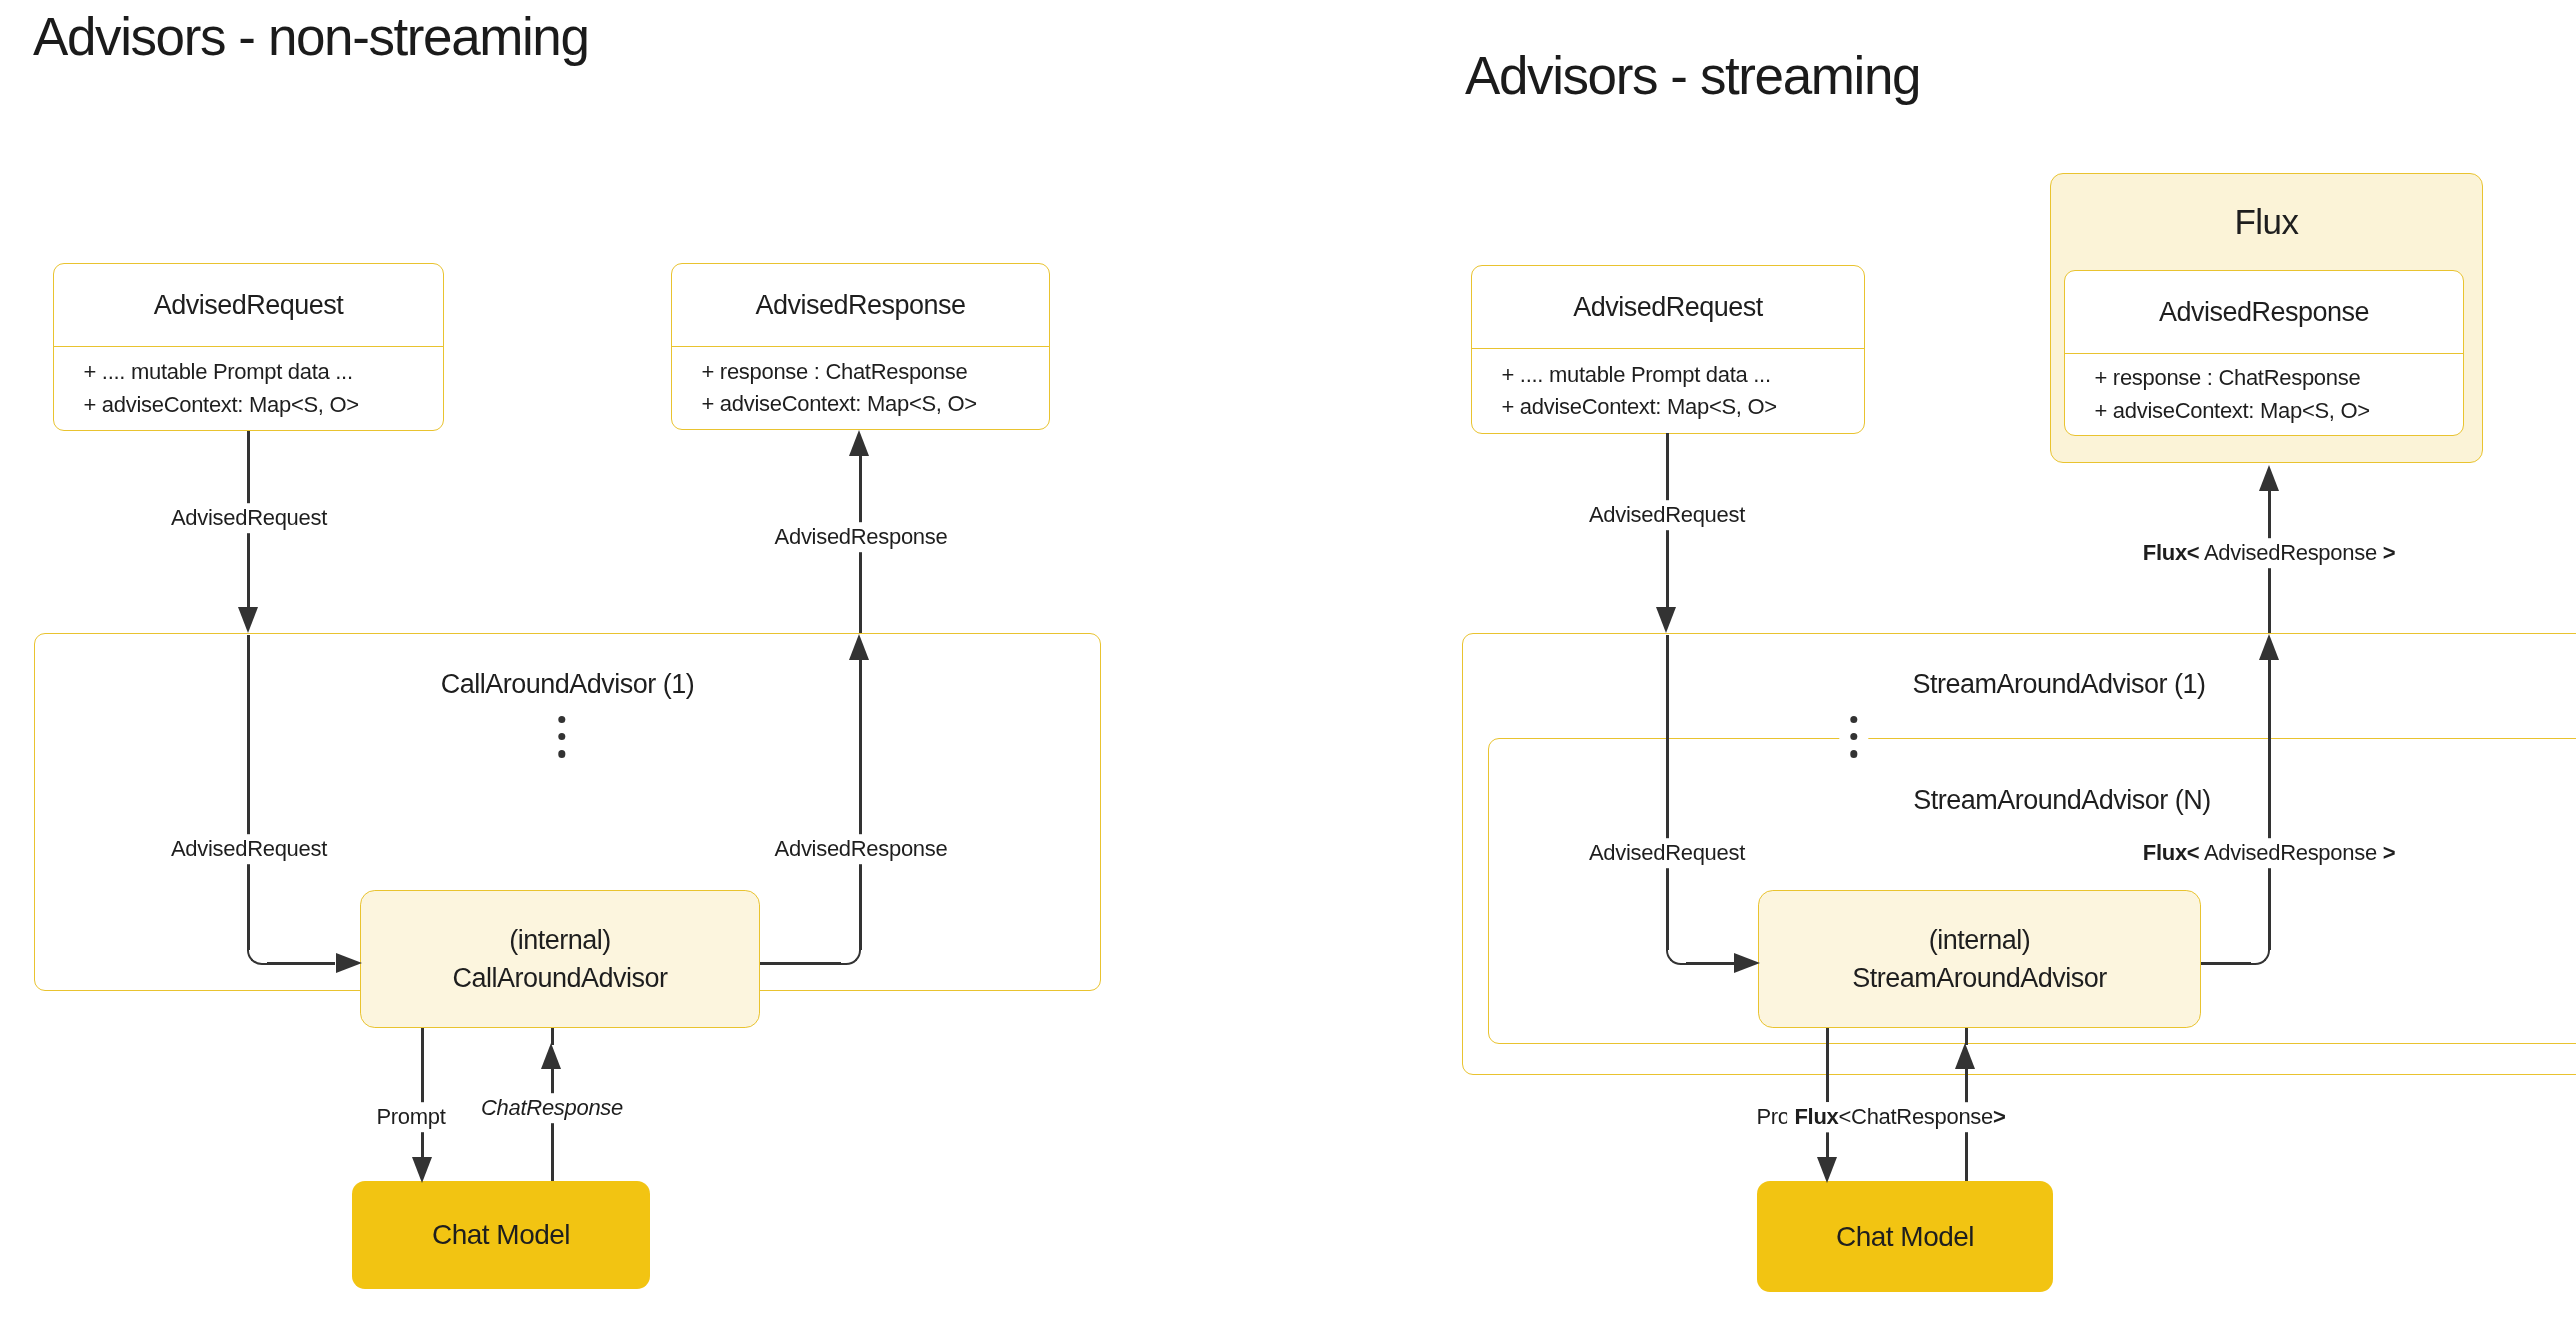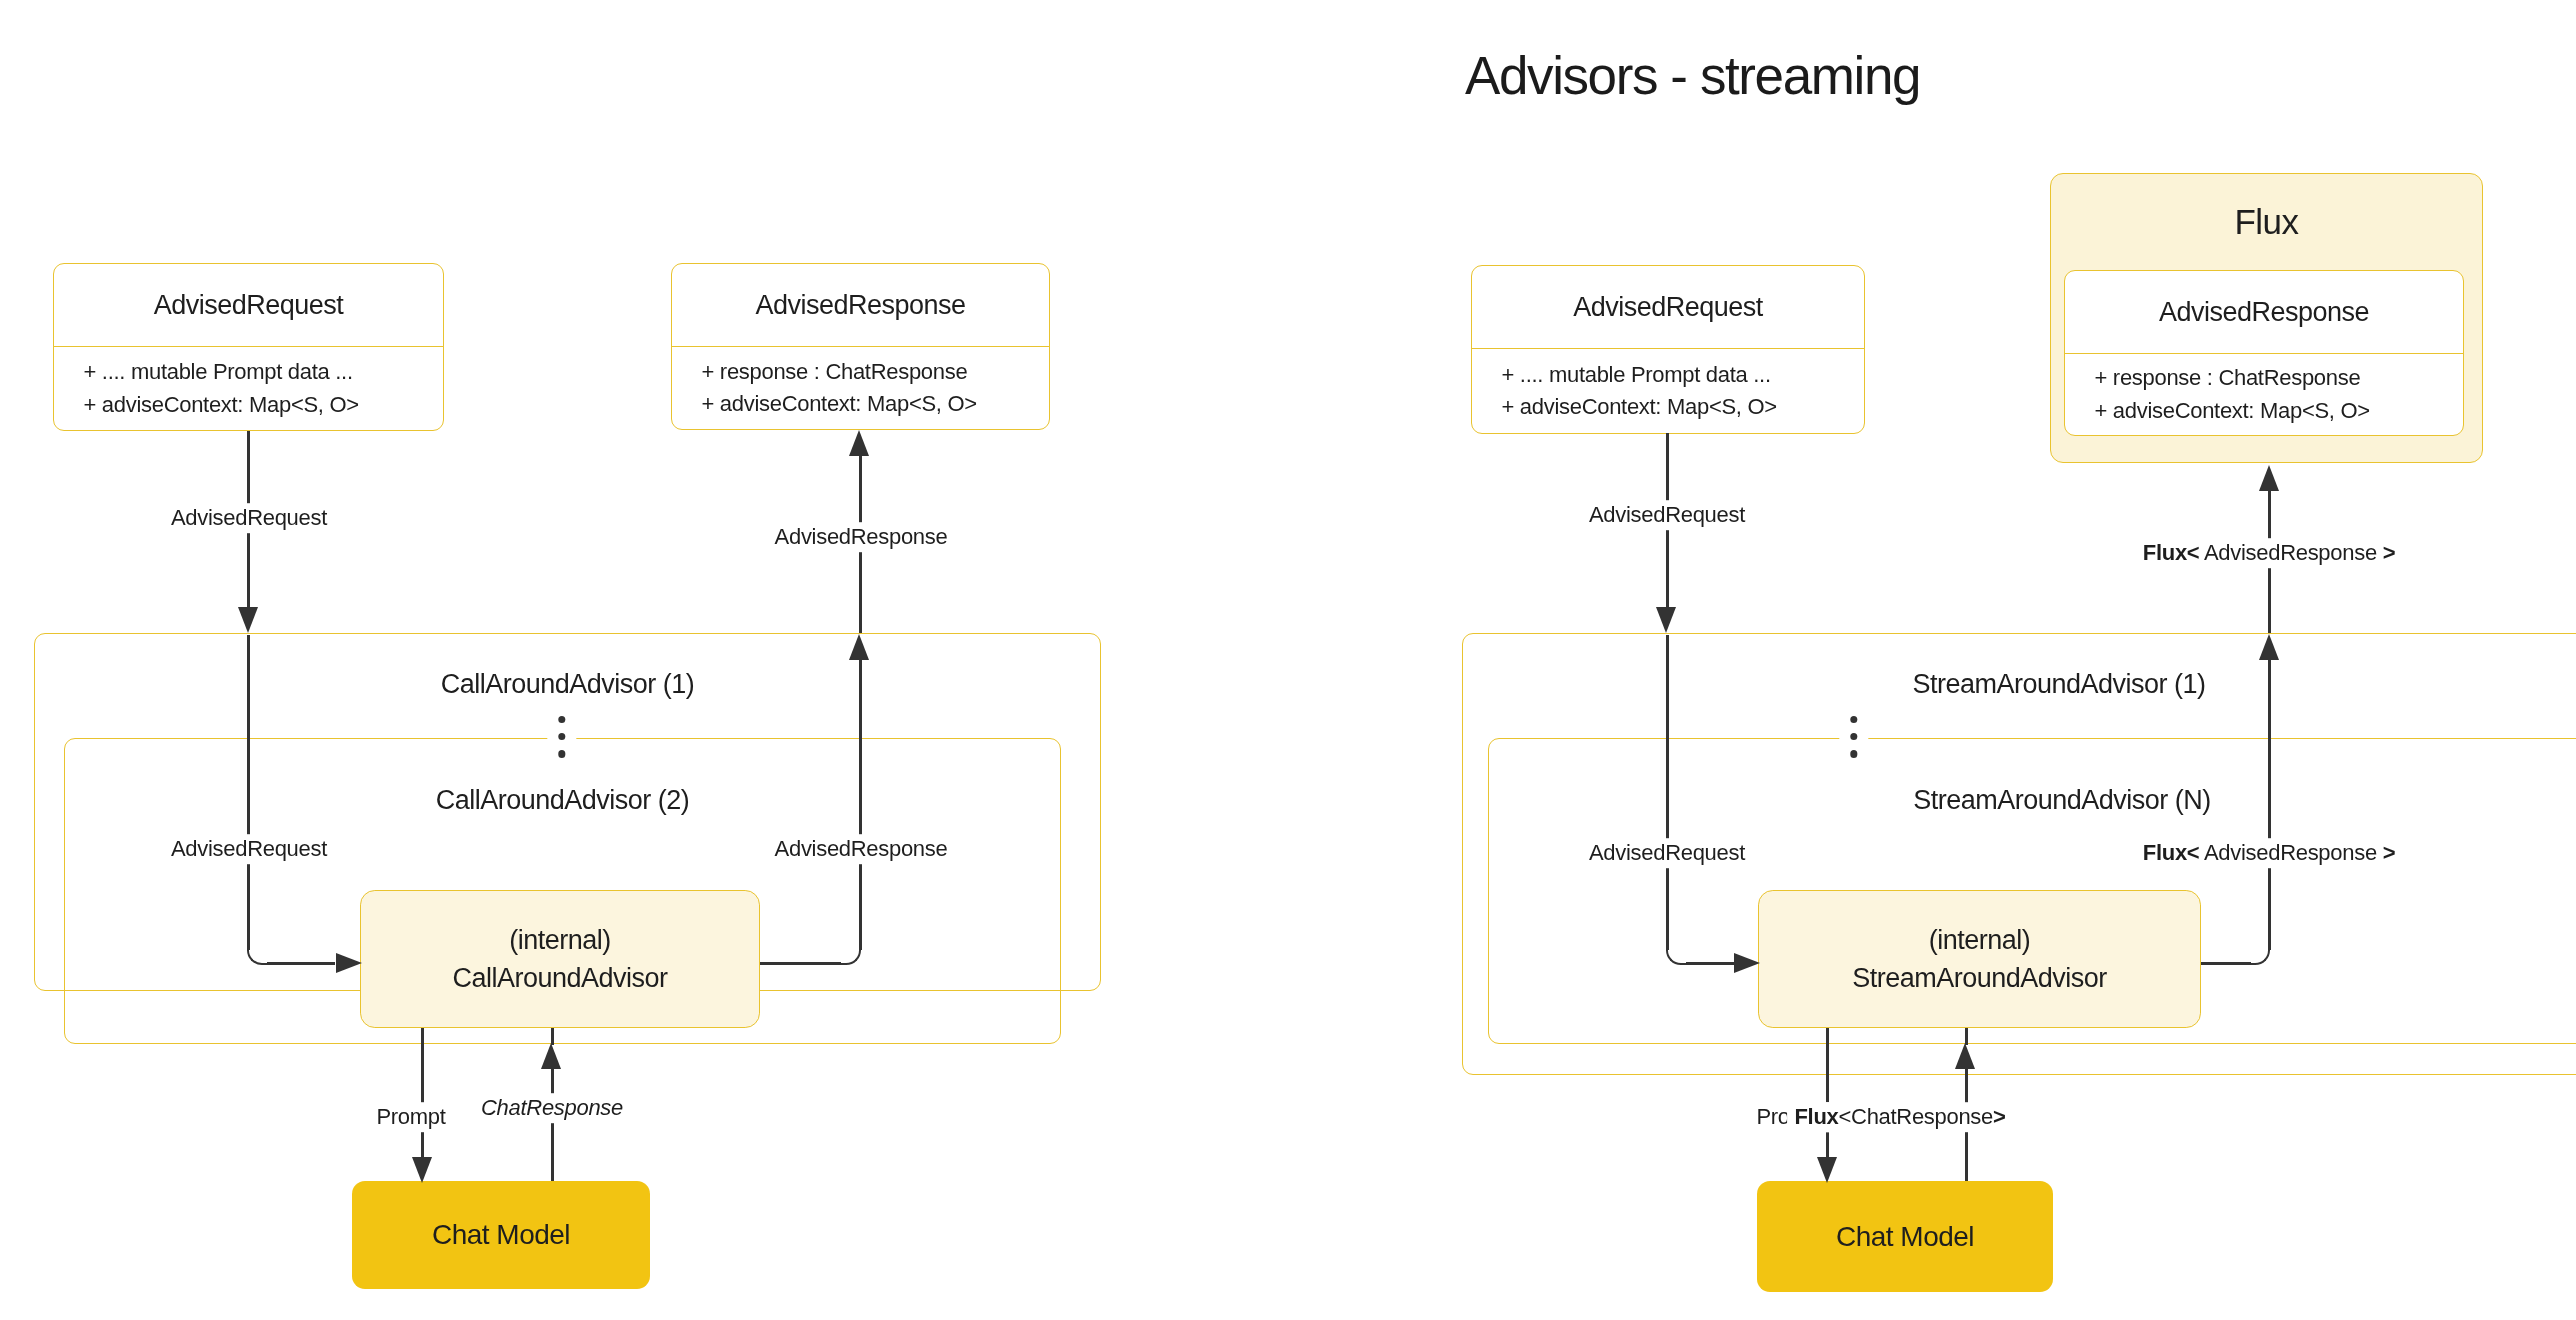--- a/index.html
+++ b/index.html
@@ -51,26 +51,24 @@
   
   .dots{position:absolute;transform:translateX(-50%);background:#fff;padding:3.7px 11px;
         display:flex;flex-direction:column;align-items:center;gap:10px;}
   .dots .dot{width:7.4px;height:7.4px;border-radius:50%;background:#333;}
 </style>
 </head>
 <body>
 
 <div class="canvas">
 
+  <div class="diagram-title" style="left:33px;top:5.5px;">Advisors - non-streaming</div>
 
   <div class="group" style="left:34px;top:633px;width:1067px;height:358px;">
     <div class="group-label" style="top:35px;">CallAroundAdvisor (1)</div>
-  </div>
-  <div class="group" style="left:64px;top:738px;width:997px;height:306px;">
-    <div class="group-label" style="top:46px;">CallAroundAdvisor (2)</div>
   </div>
   <div class="dots" style="left:562px;top:712px;">
     <span class="dot"></span>
     <span class="dot"></span>
     <span class="dot"></span>
   </div>
 
   <div class="classbox" style="left:53px;top:263px;width:391px;height:168px;">
     <div class="cb-title">AdvisedRequest</div>
     <div class="cb-fields">

